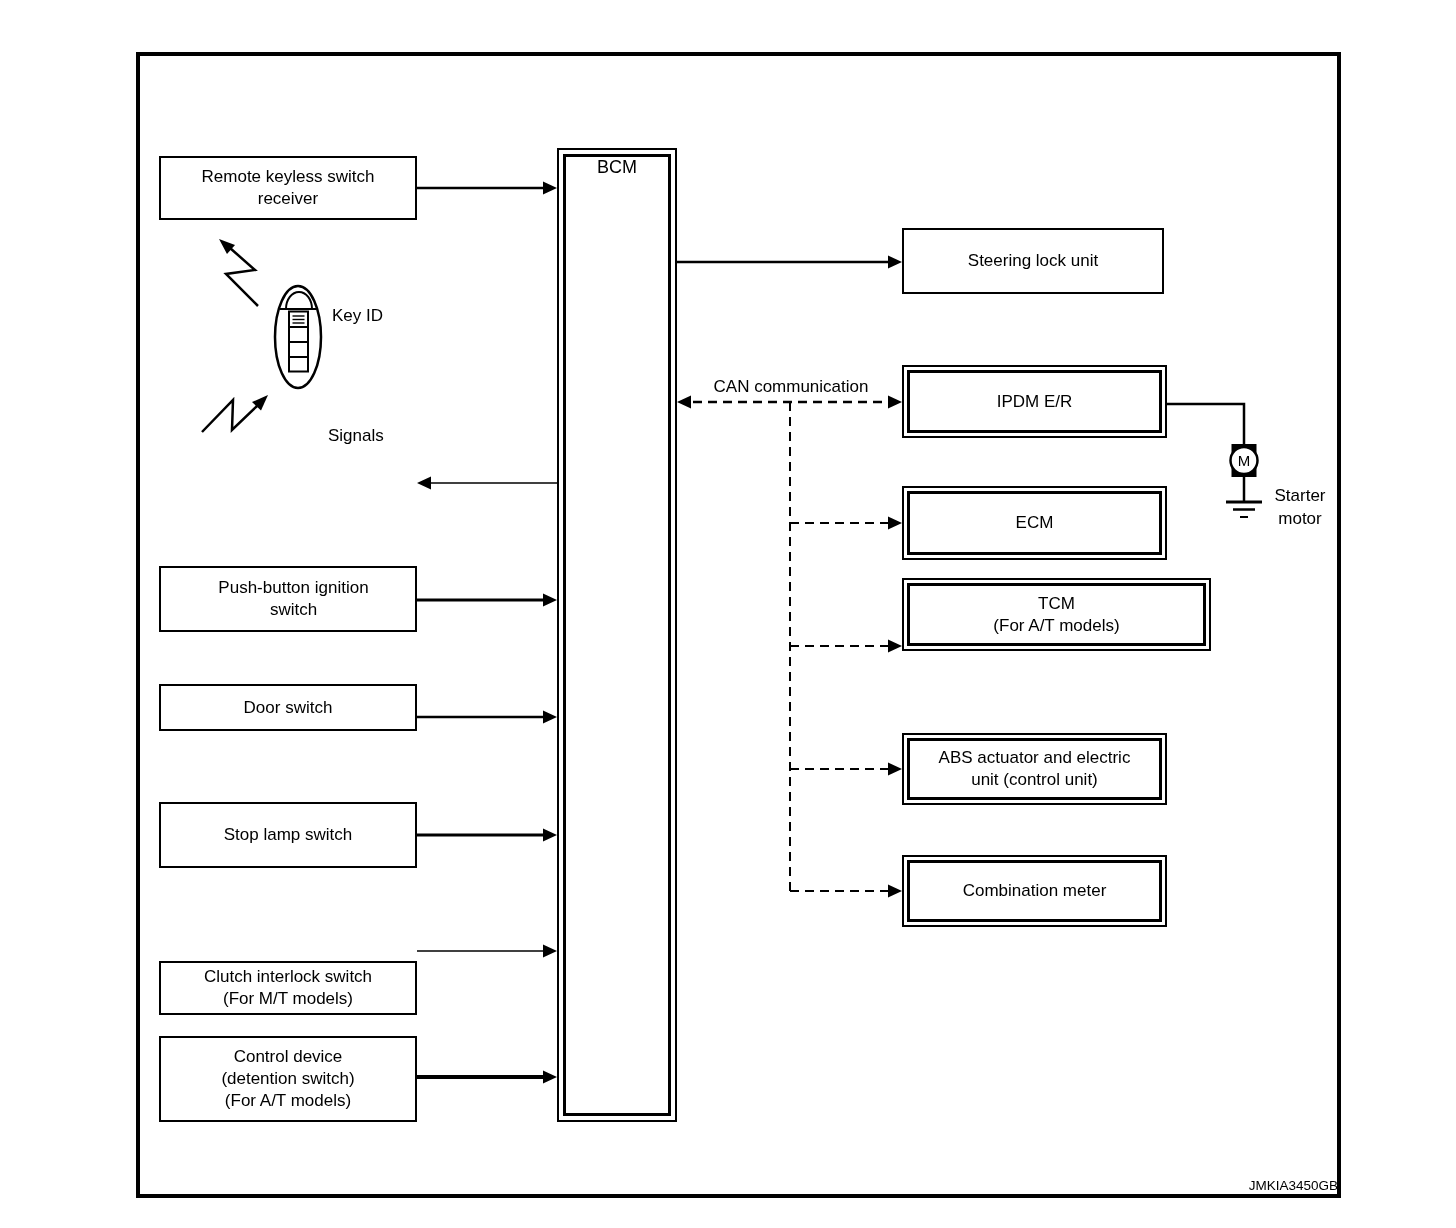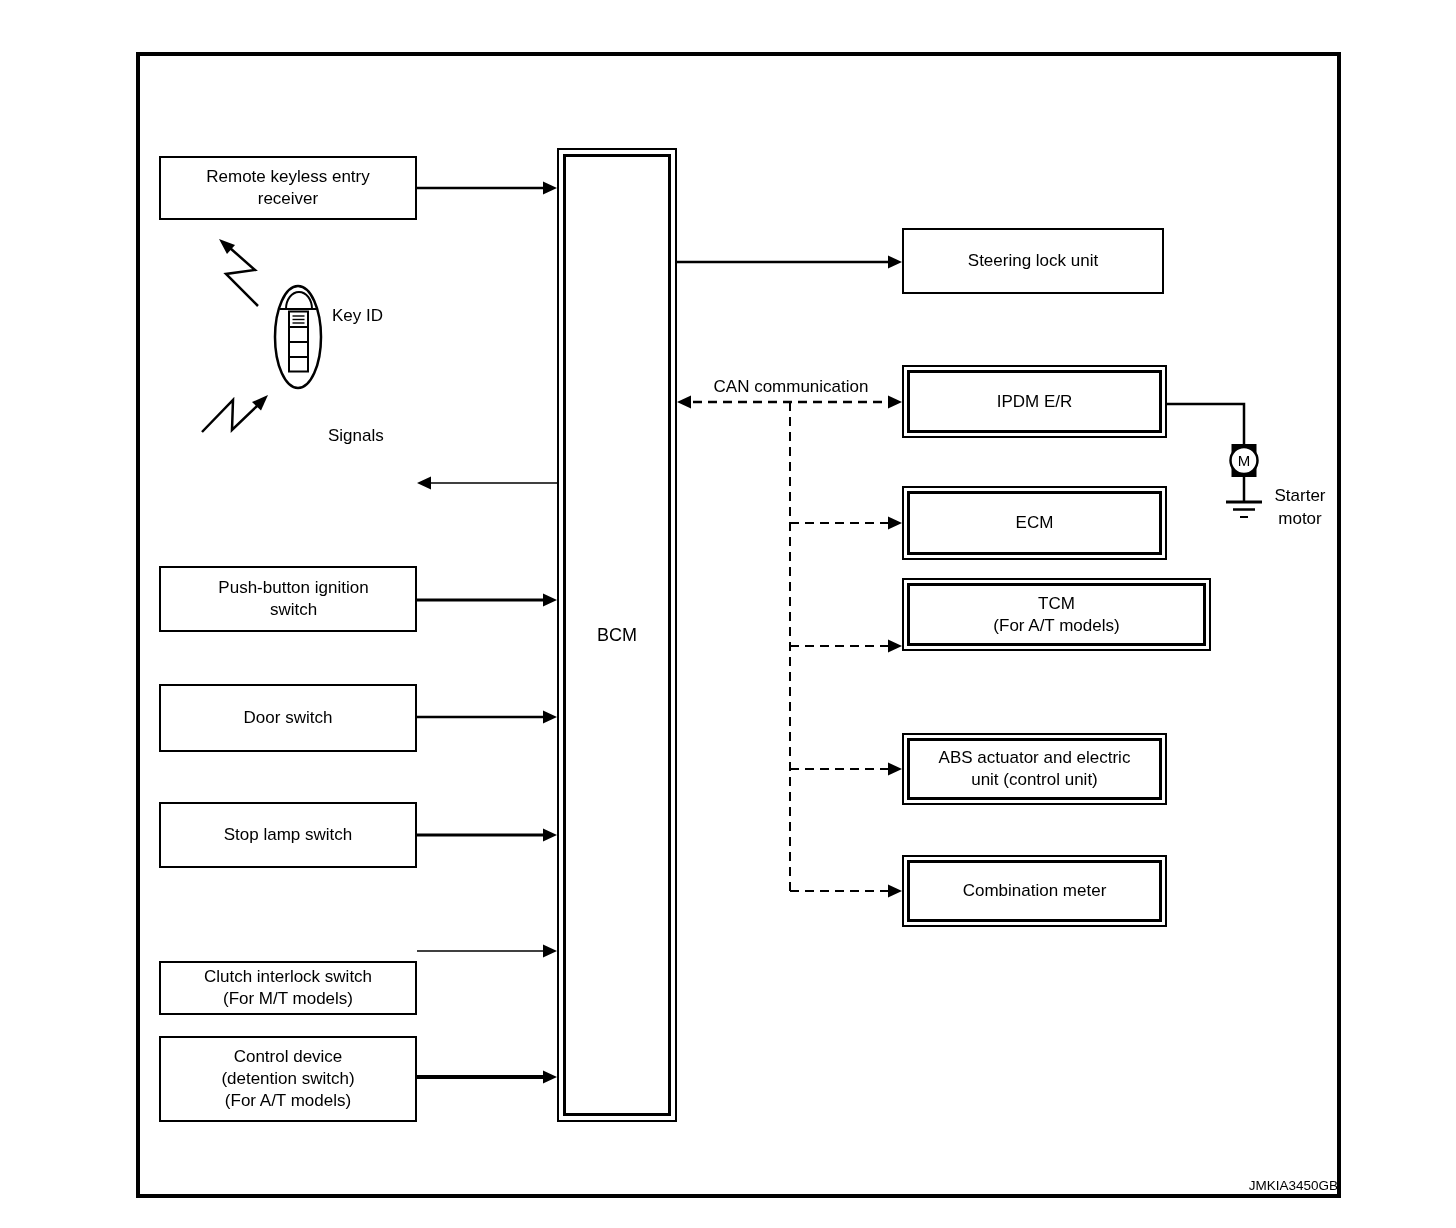--- a/index.html
+++ b/index.html
@@ -24,21 +24,21 @@
     position:absolute; inset:3px; border:3px solid #000; box-sizing:border-box;
     display:flex; align-items:center; justify-content:center; text-align:center;
     font-size:17px; line-height:22px; white-space:pre-line;
   }
   .bcm-outer {
     position:absolute; left:557px; top:148px; width:120px; height:974px;
     border:2px solid #000; box-sizing:border-box; background:#fff;
   }
   .bcm-inner {
     position:absolute; inset:4px; border:3px solid #000; box-sizing:border-box;
-    display:flex; align-items:center; justify-content:center;
+    display:flex; justify-content:center;
     font-size:18px;
   }
   .lbl { position:absolute; font-size:17px; line-height:23px; white-space:pre-line; }
   .code-lbl { position:absolute; left:1150px; top:1178px; width:188px; text-align:right; font-size:13.5px; }
 </style>
 </head>
 <body>
 
 <div id="canvas">
 
@@ -133,28 +133,28 @@
       <polyline points="258,306 226,274 255,270 230,248" fill="none" stroke-width="2.5"></polyline>
       <polygon points="219,239 235,245 227,254" stroke="none"></polygon>
     </g>
     <g stroke="#000" fill="#000">
       <polyline points="202,432 233,400 232,430 257,406" fill="none" stroke-width="2.5"></polyline>
       <polygon points="268,395 261,410.5 252,402" stroke="none"></polygon>
     </g>
   </svg>
 
   <div class="box" style="left:159px; top:156px; width:258px; height:64px;">
-    <span>Remote keyless entry
+    <span>Remote keyless switch
 receiver</span>
   </div>
   <div class="box" style="left:159px; top:566px; width:258px; height:66px;padding-left:11px;">
     <span>Push-button ignition
 switch</span>
   </div>
-  <div class="box" style="left:159px; top:684px; width:258px; height:68px;">
+  <div class="box" style="left:159px; top:684px; width:258px; height:47px;">
     <span>Door switch</span>
   </div>
   <div class="box" style="left:159px; top:802px; width:258px; height:66px;">
     <span>Stop lamp switch</span>
   </div>
   <div class="box" style="left:159px; top:913px; width:258px; height:54px;margin-top:48px;">
     <span>Clutch interlock switch
 (For M/T models)</span>
   </div>
   <div class="box" style="left:159px; top:1036px; width:258px; height:86px;">

